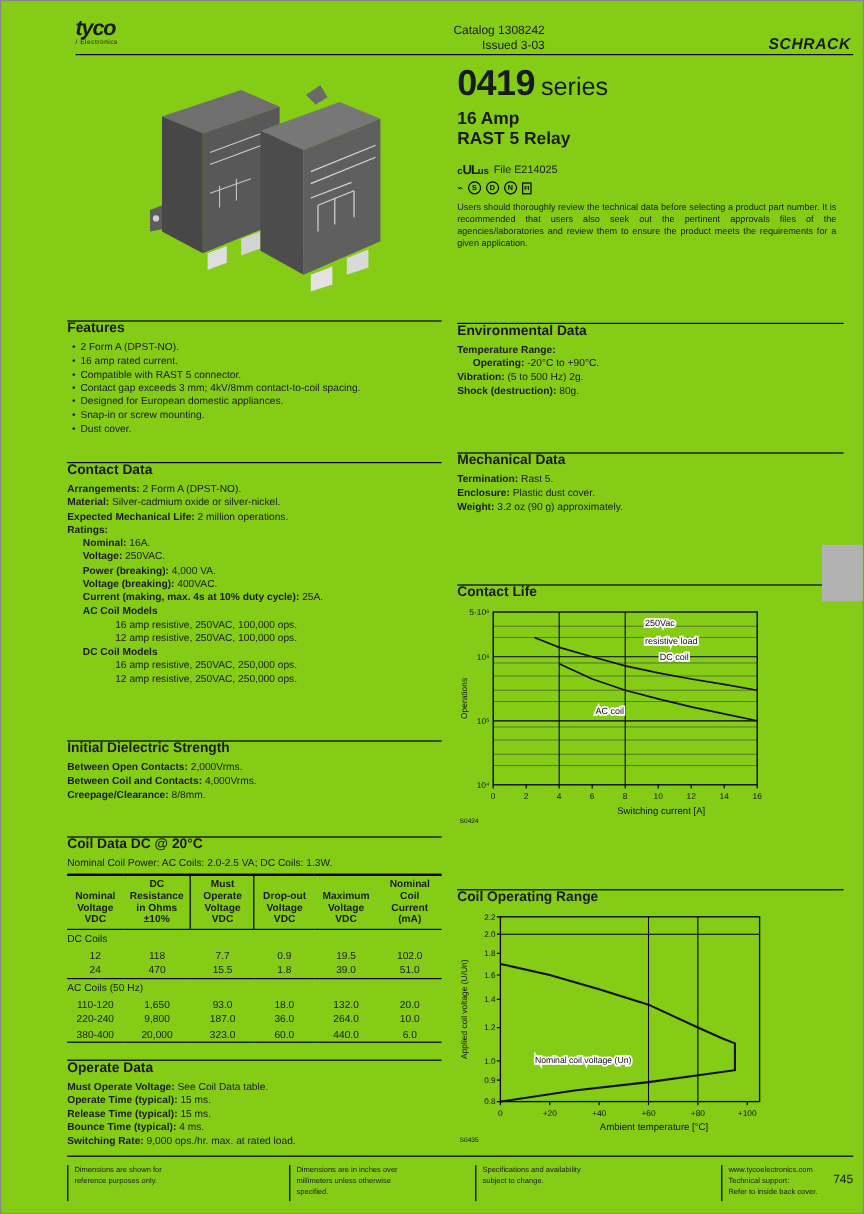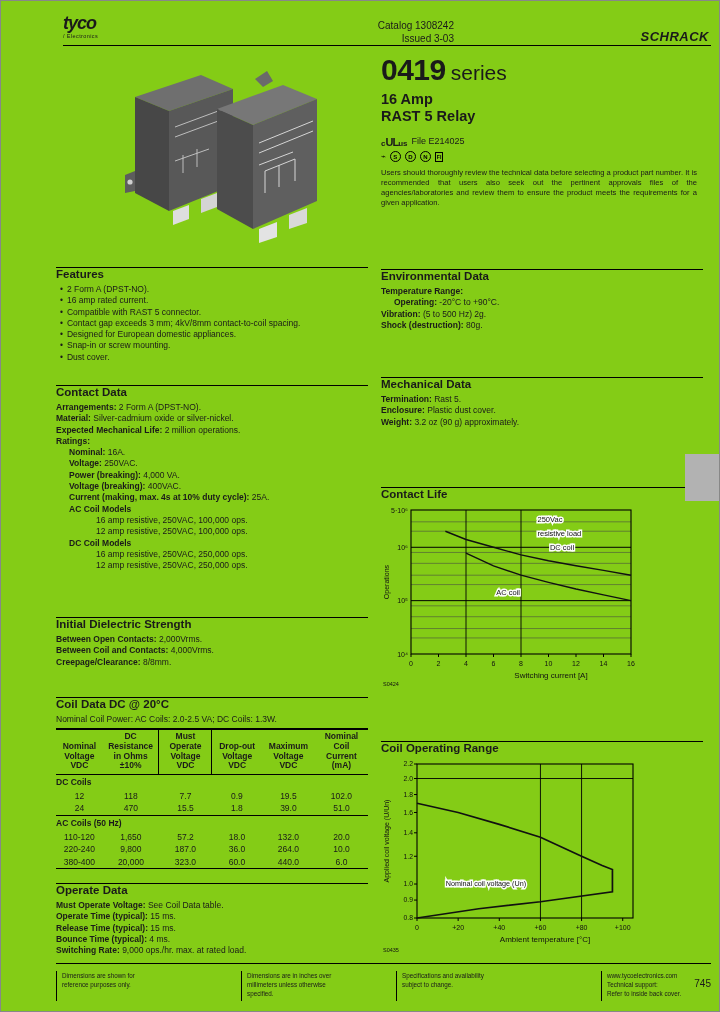--- a/index.html
+++ b/index.html
@@ -42,21 +42,21 @@
   .feat .blt{margin-right:4px;}
   .note{font-size:8.5px;font-weight:normal;margin:1px 0 4px 0;}
   
   table.coil{border-collapse:collapse;width:312px;margin-top:2px;
              border-top:2px solid #000;border-bottom:1.6px solid #000;font-size:8.5px;}
   table.coil th{font-weight:bold;text-align:center;vertical-align:bottom;
                 white-space:pre-line;padding:2px 1px 3px 1px;line-height:1.15;
                 border-bottom:1.6px solid #000;}
   table.coil th.vsep{border-left:1px solid #000;border-right:1px solid #000;}
   table.coil td{text-align:center;padding:1px 1px;line-height:1.25;}
-  table.coil td.grp{text-align:left;font-weight:bold;padding:2px 0;}
+  table.coil td.grp{text-align:left;font-weight:normal;padding:2px 0;}
   table.coil tr.grp2 td{border-top:1px solid #000;}
   
   .chart svg text{fill:#111;}
   .halo{paint-order:stroke;stroke:#fdfdfd;stroke-width:3px;}
   
   .frule{position:absolute;left:55px;right:8px;top:962px;border-top:1px solid #000;}
   .fcol{position:absolute;top:970px;font-size:6.3px;line-height:1.45;white-space:pre-line;
         border-left:1px solid #000;padding-left:5px;min-height:30px;}
   .pageno{position:absolute;right:8px;top:977px;font-size:10px;text-align:center;}
   .thumbtab{position:absolute;right:0;top:453px;width:34px;height:47px;background:#b2b2b2;}
@@ -237,21 +237,21 @@
               <td>1.8</td>
               <td>39.0</td>
               <td>51.0</td>
             </tr>
             <tr class="grp2">
               <td class="grp" colspan="6">AC Coils (50 Hz)</td>
             </tr>
             <tr>
               <td>110-120</td>
               <td>1,650</td>
-              <td>57.2</td>
+              <td>93.0</td>
               <td>18.0</td>
               <td>132.0</td>
               <td>20.0</td>
             </tr>
             <tr>
               <td>220-240</td>
               <td>9,800</td>
               <td>187.0</td>
               <td>36.0</td>
               <td>264.0</td>

